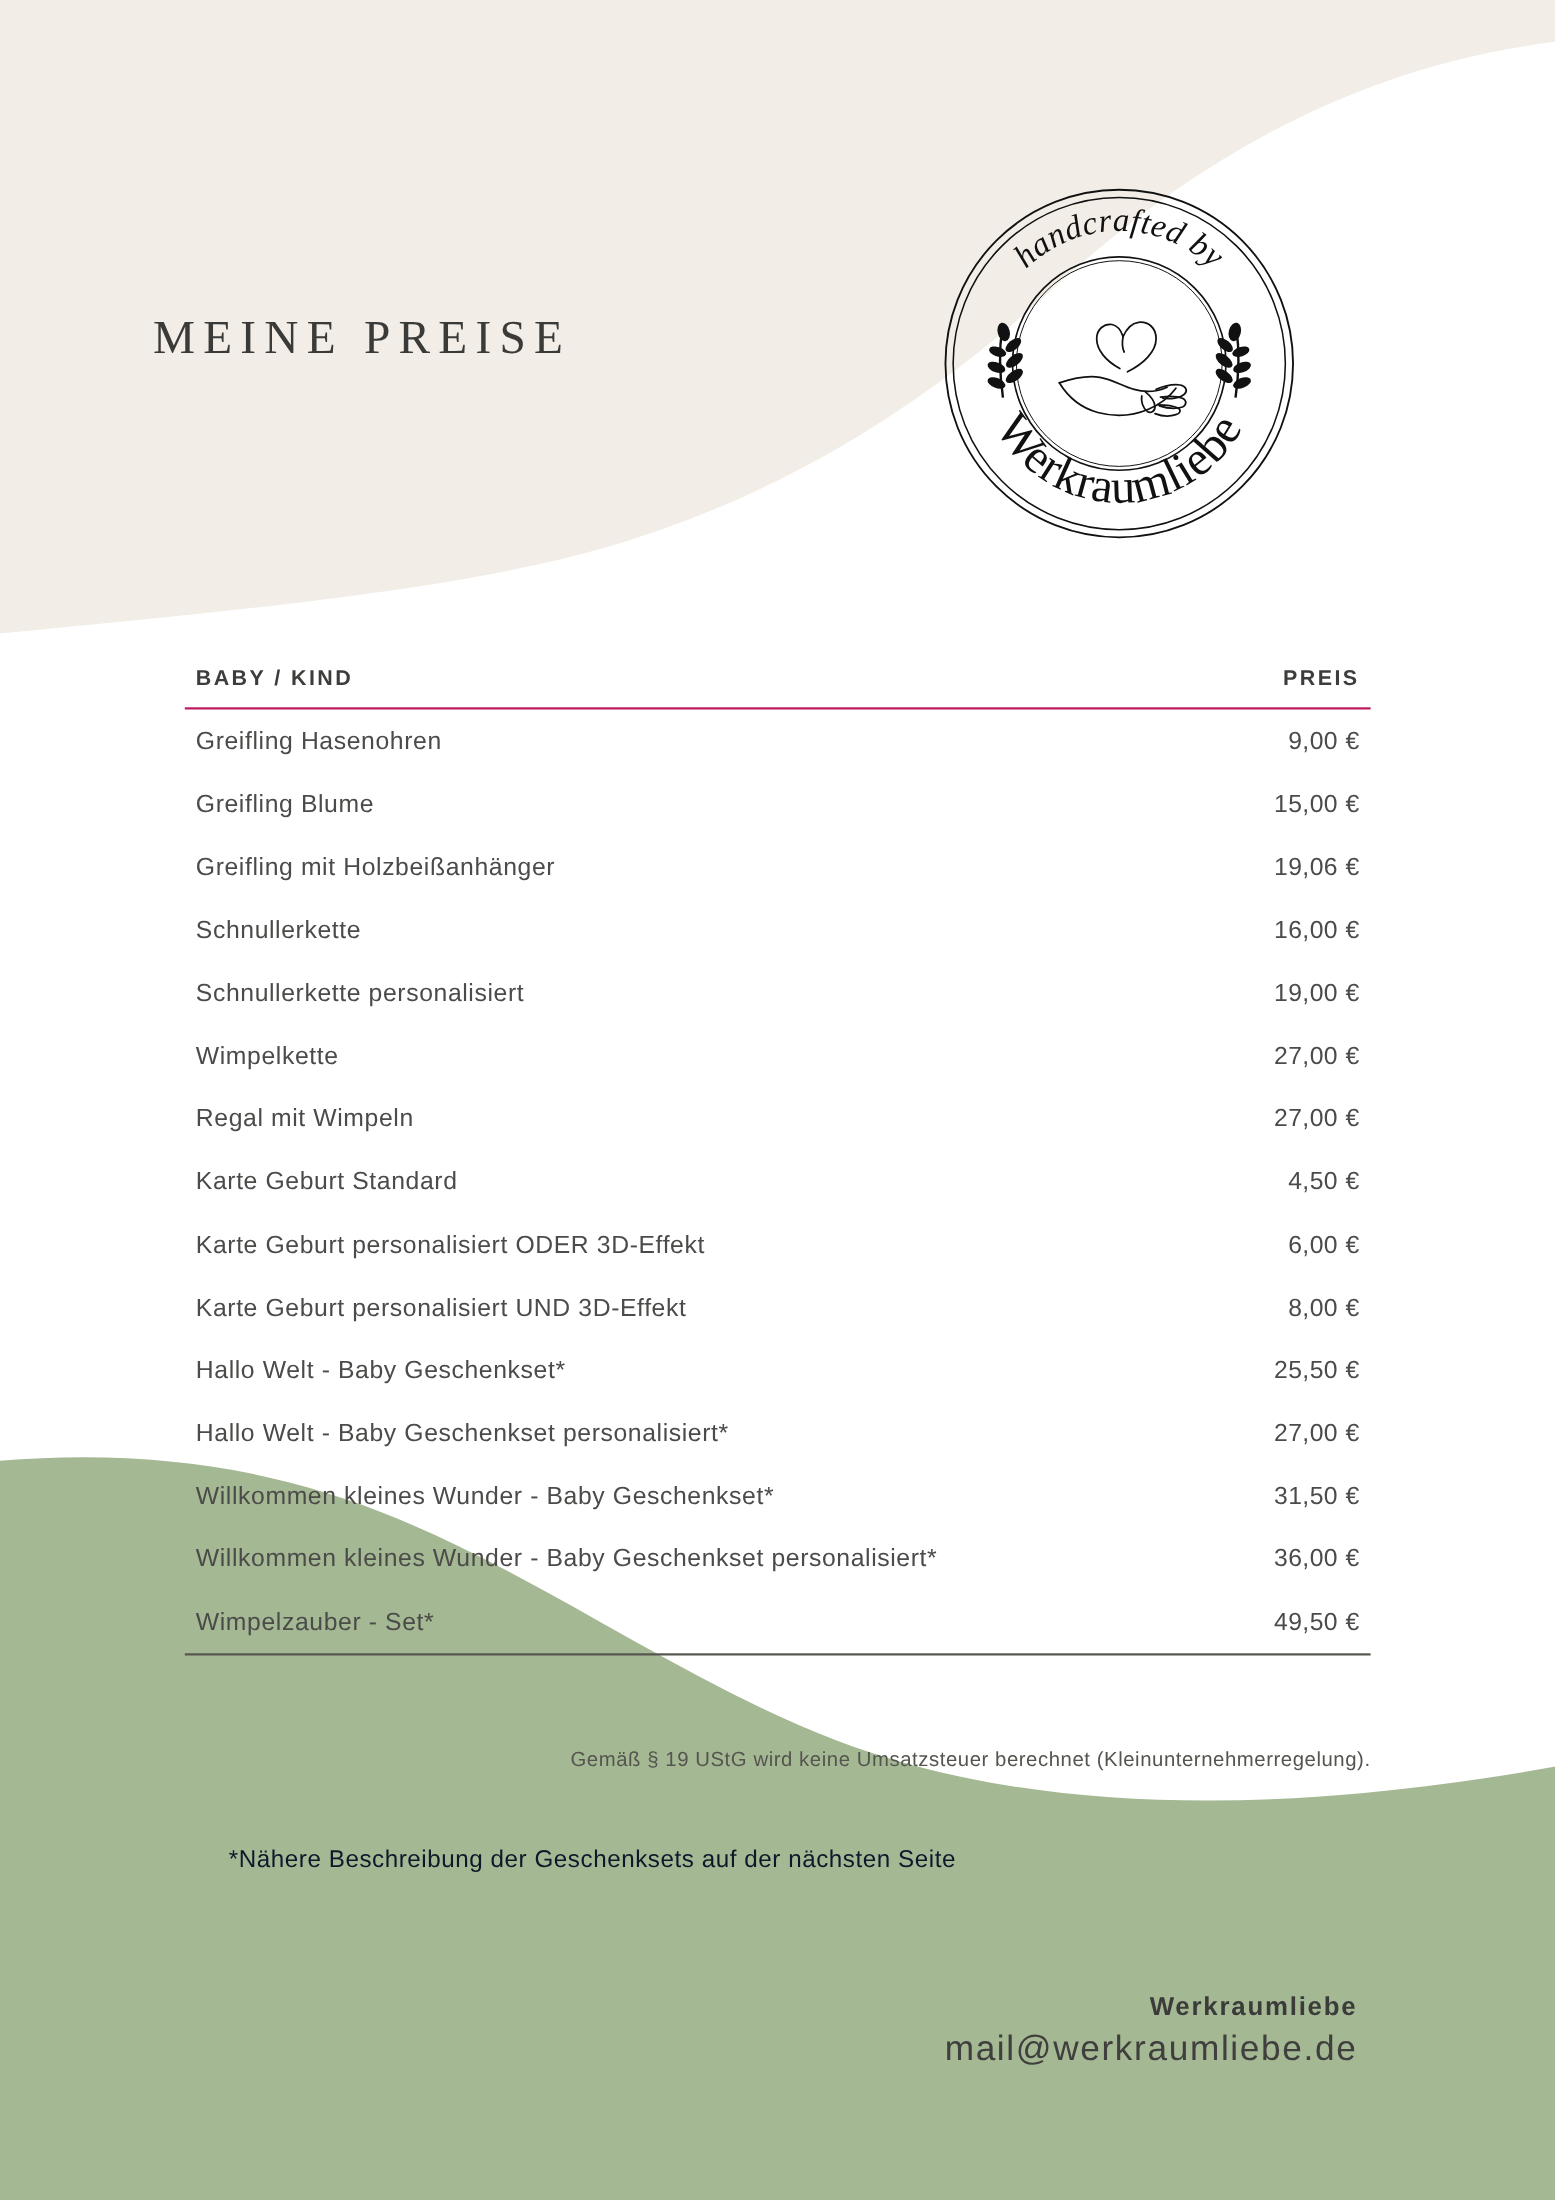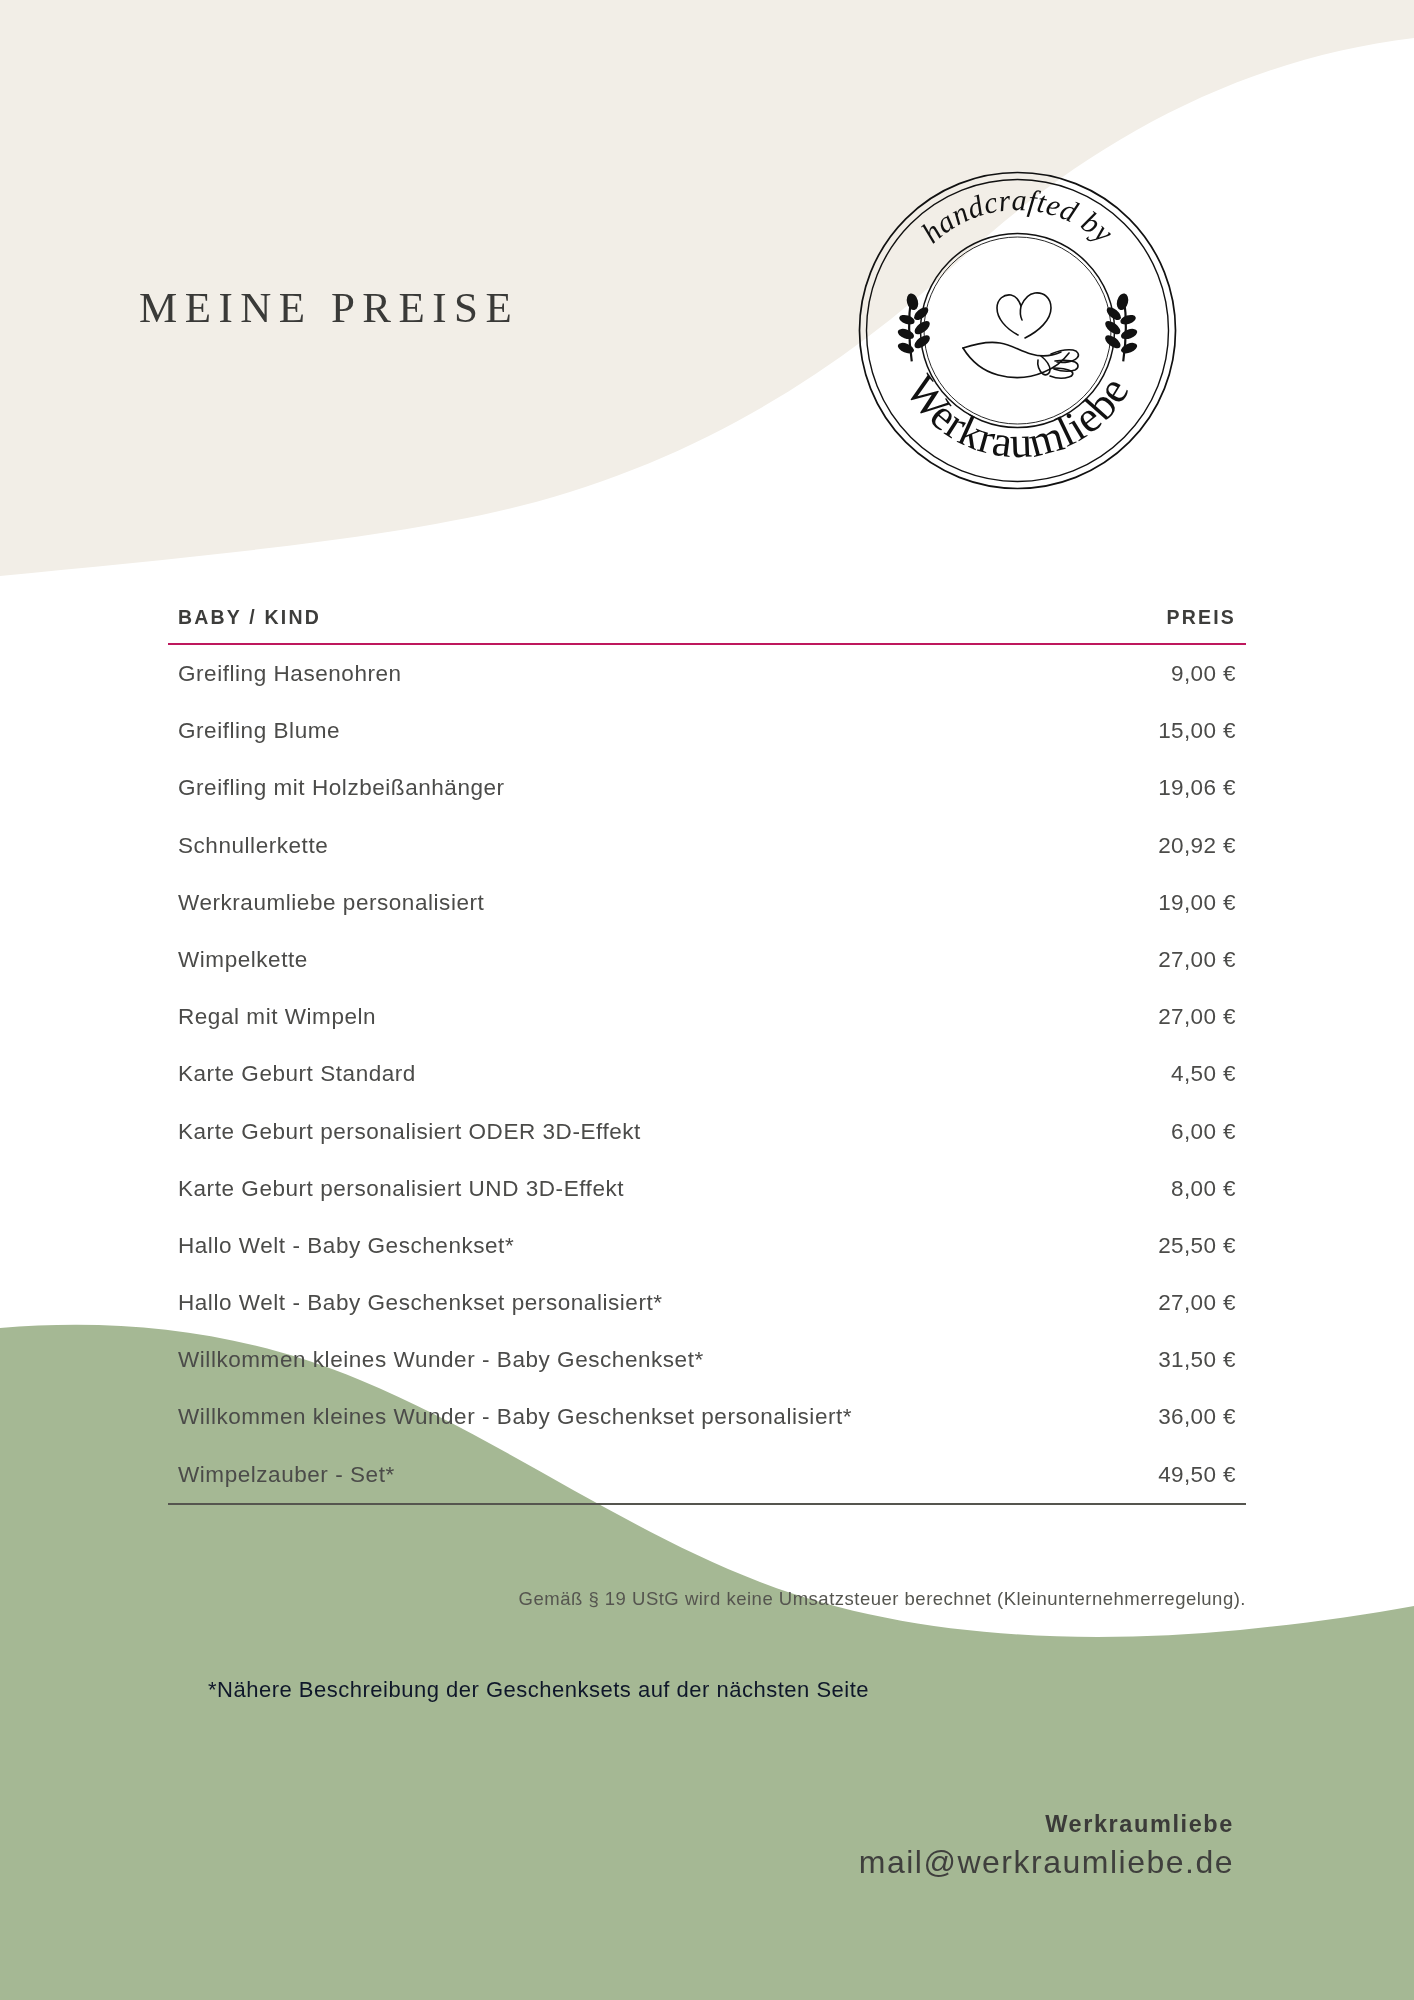--- a/index.html
+++ b/index.html
@@ -252,24 +252,24 @@
         <div class="row">
           <div class="name">Greifling Blume</div>
           <div class="price">15,00 €</div>
         </div>
         <div class="row">
           <div class="name">Greifling mit Holzbeißanhänger</div>
           <div class="price">19,06 €</div>
         </div>
         <div class="row">
           <div class="name">Schnullerkette</div>
-          <div class="price">20,92 €</div>
-        </div>
-        <div class="row">
-          <div class="name">Werkraumliebe personalisiert</div>
+          <div class="price">16,00 €</div>
+        </div>
+        <div class="row">
+          <div class="name">Schnullerkette personalisiert</div>
           <div class="price">19,00 €</div>
         </div>
         <div class="row">
           <div class="name">Wimpelkette</div>
           <div class="price">27,00 €</div>
         </div>
         <div class="row">
           <div class="name">Regal mit Wimpeln</div>
           <div class="price">27,00 €</div>
         </div>

